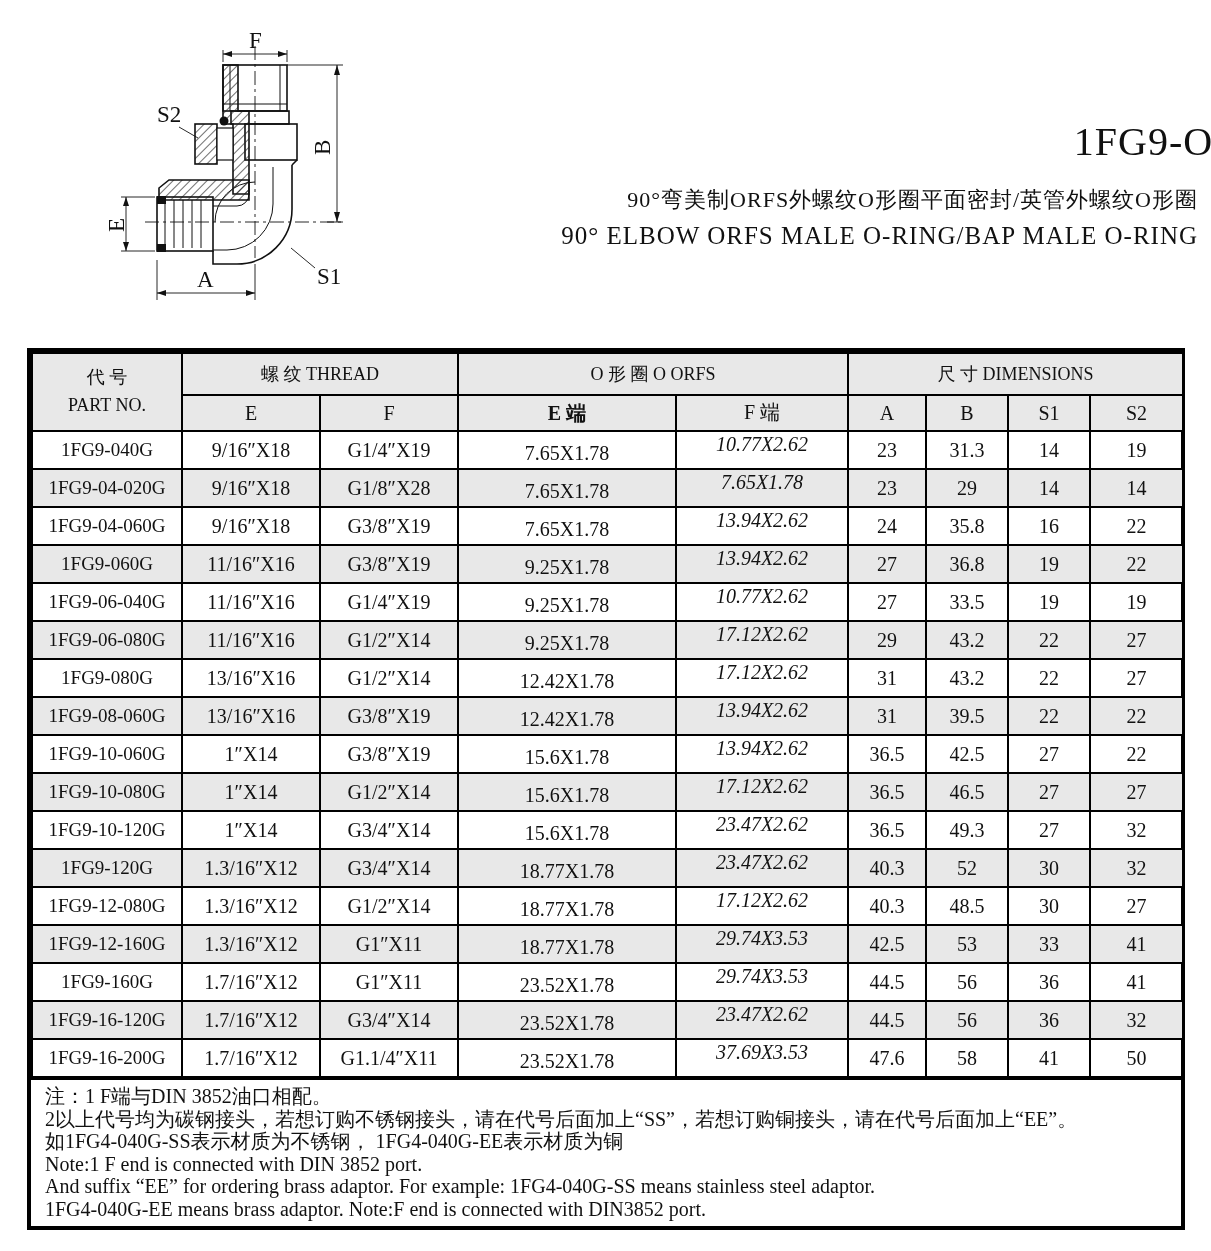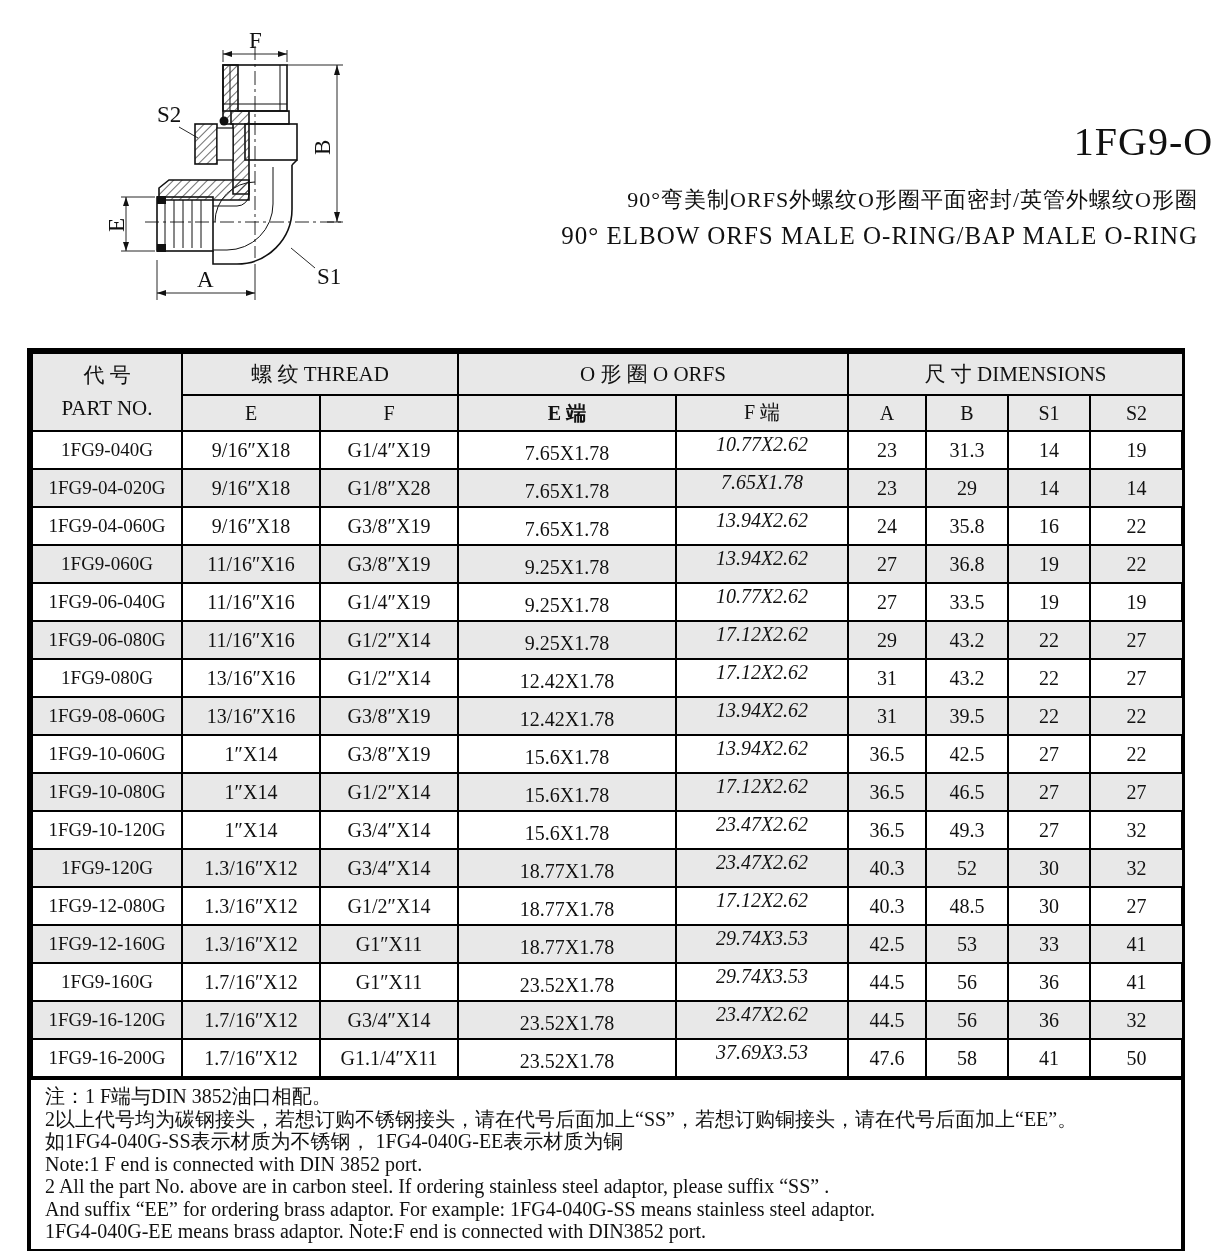--- a/index.html
+++ b/index.html
@@ -12,21 +12,21 @@
   .model{font-size:40px;letter-spacing:1px;transform:translateX(45px);font-weight:500;}
   .title-cn{font-size:22px;margin-top:20px;letter-spacing:1px;white-space:nowrap;}
   .title-en{font-size:25px;margin-top:7px;letter-spacing:1px;white-space:nowrap;}
   
   .drawing{position:absolute;left:95px;top:12px;}
   .drawing text{font-family:"Liberation Serif","DejaVu Serif",serif;font-size:23px;fill:#111;}
   
   .tablewrap{position:absolute;left:27px;top:348px;width:1158px;border:4px solid #000;box-sizing:border-box;background:#fff;}
   table{border-collapse:collapse;width:100%;table-layout:fixed;text-align:center;}
   th,td{border:2px solid #000;font-weight:normal;padding:0;overflow:hidden;white-space:nowrap;}
-  thead th{background:#e8e8e8;font-size:21px;}
+  thead th{background:#e8e8e8;font-size:18px;}
   thead tr.grp th{height:40px;}
   thead tr.sub th{height:31px;font-size:20px;}
   th.eend{vertical-align:bottom;padding-bottom:3px;font-weight:bold;}
   th.fend{vertical-align:top;padding-top:3px;}
   tbody td{height:33px;font-size:20px;vertical-align:middle;}
   tbody tr:nth-child(even) td{background:#e8e8e8;}
   tbody td.col-eend{vertical-align:bottom;padding-bottom:3px;}
   tbody td.col-fend{vertical-align:top;padding-top:1px;font-style:italic;}
   tbody td.col-part{font-size:19px;}
   .partcell div{line-height:1.55;}
@@ -348,19 +348,18 @@
             <td class="col-s2">50</td>
           </tr>
         </tbody>
     </table>
 
     <div class="notes">
       <div>注：1 F端与DIN 3852油口相配。</div>
       <div>2以上代号均为碳钢接头，若想订购不锈钢接头，请在代号后面加上“SS”，若想订购铜接头，请在代号后面加上“EE”。</div>
       <div>如1FG4-040G-SS表示材质为不锈钢，  1FG4-040G-EE表示材质为铜</div>
       <div>Note:1 F end is connected with DIN 3852 port.</div>
-      <div>2 All the part No. above are in carbon steel. If ordering stainless steel adaptor, please suffix “SS” .</div>
       <div>And suffix “EE” for ordering brass adaptor. For example: 1FG4-040G-SS  means stainless steel adaptor.</div>
       <div>1FG4-040G-EE means brass adaptor. Note:F end is connected with DIN3852 port.</div>
     </div>
   </div>
 
 </div>
 
 </body></html>

